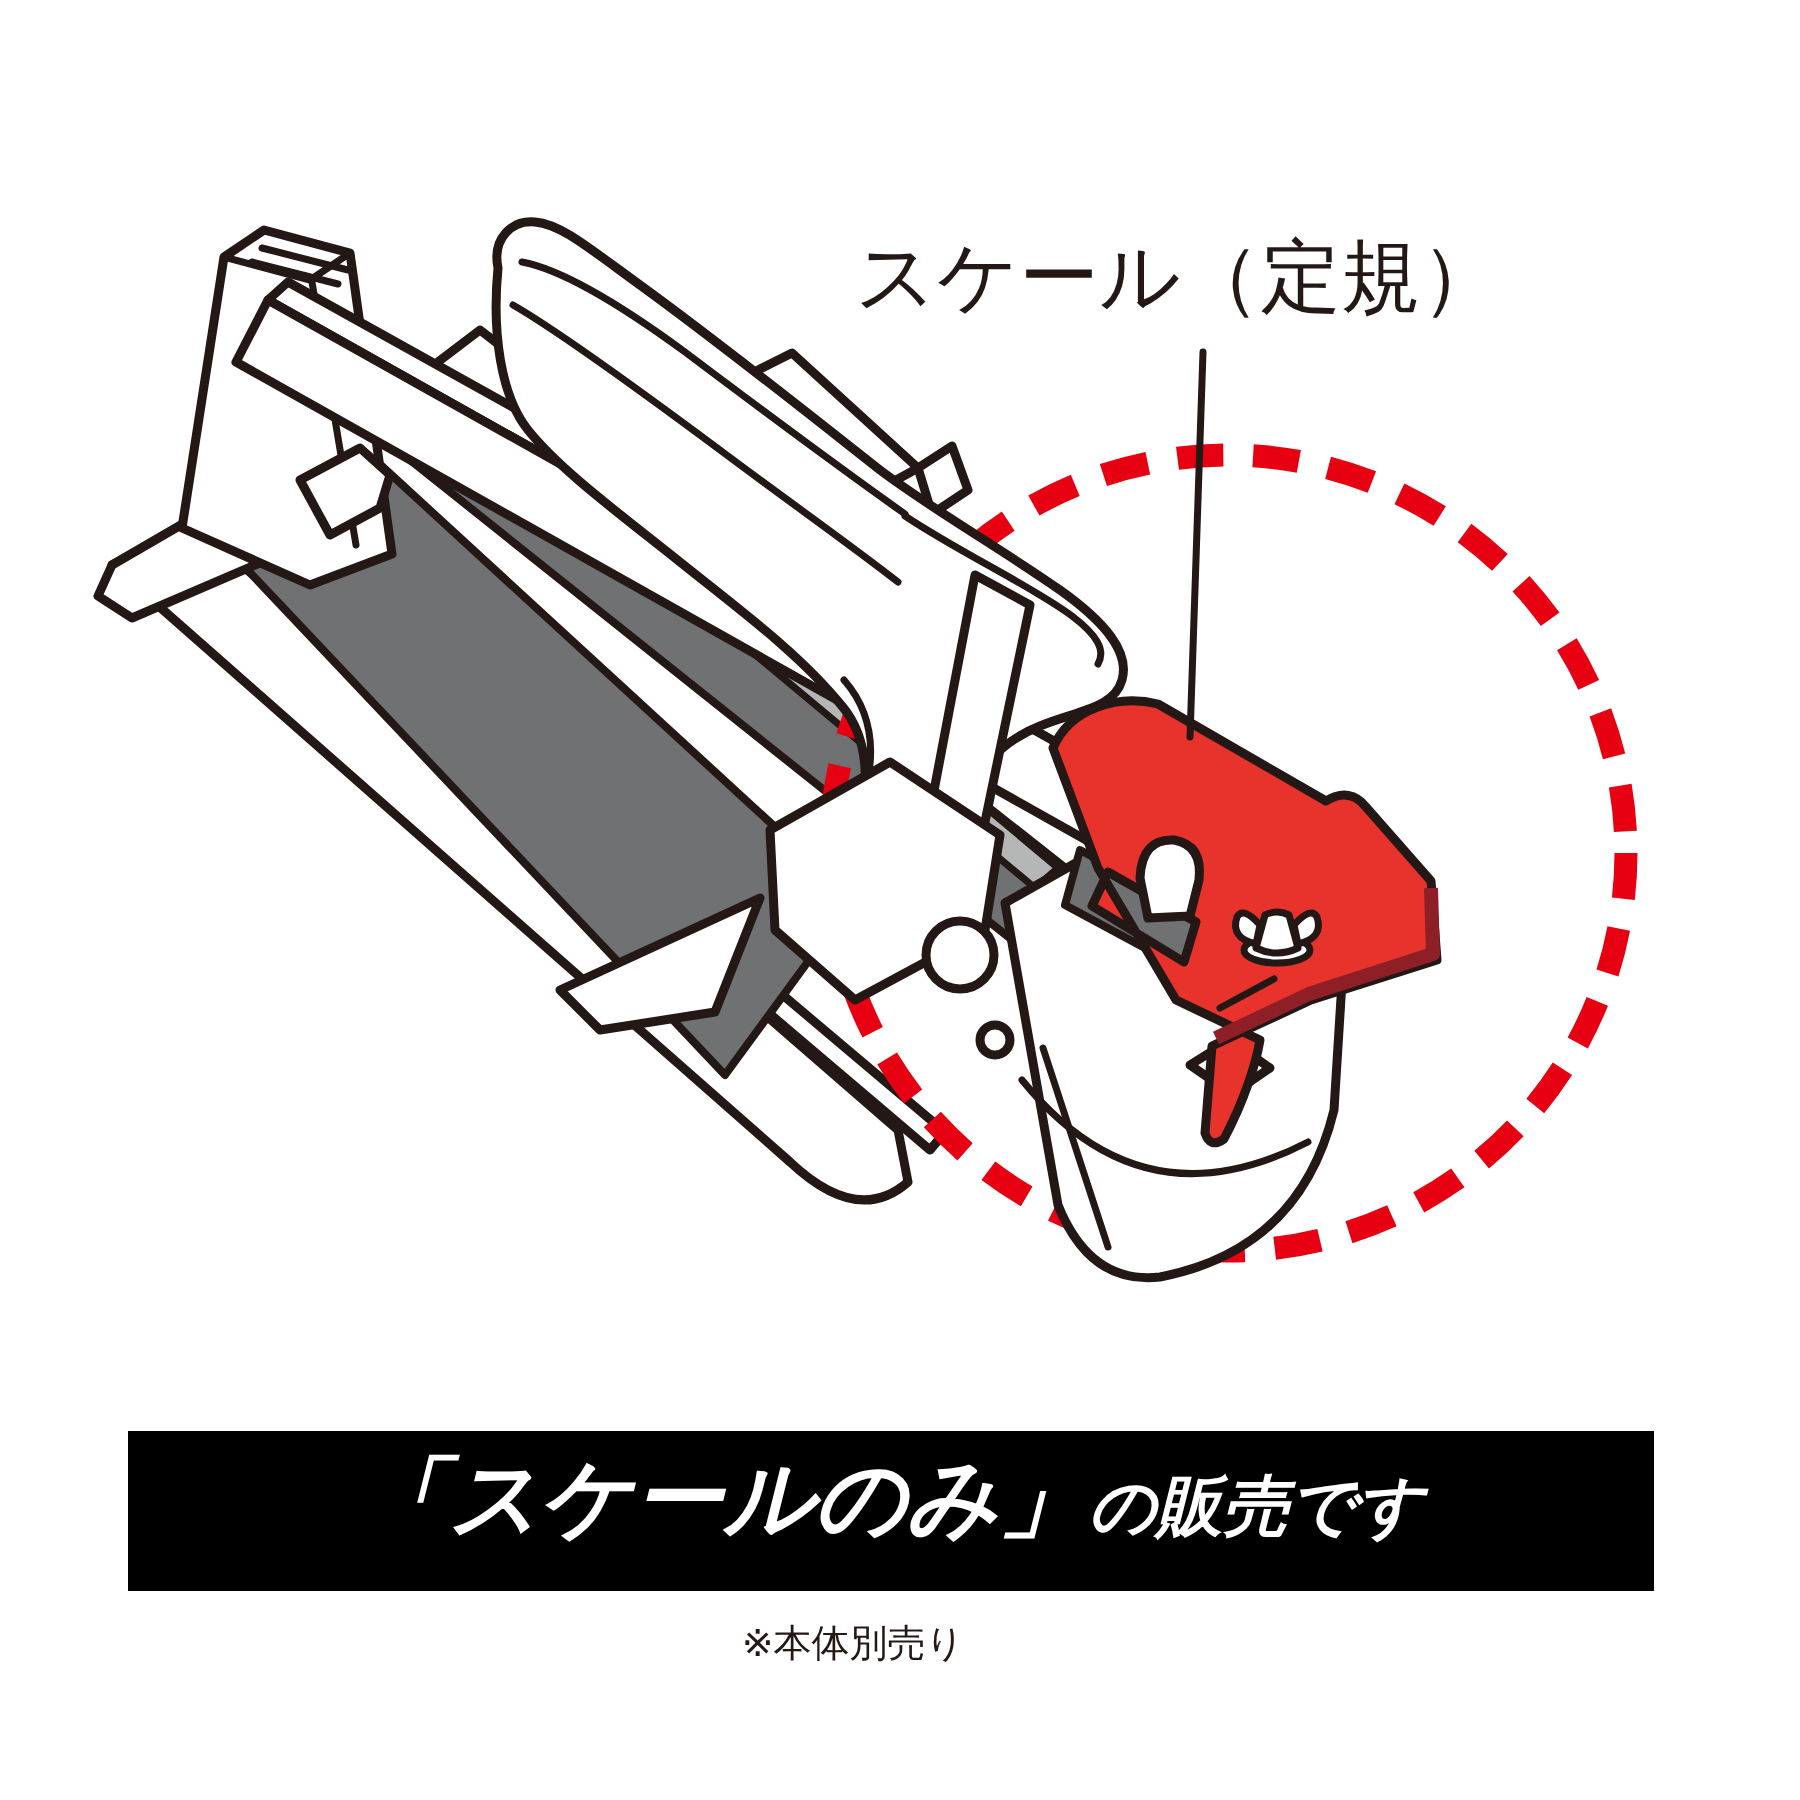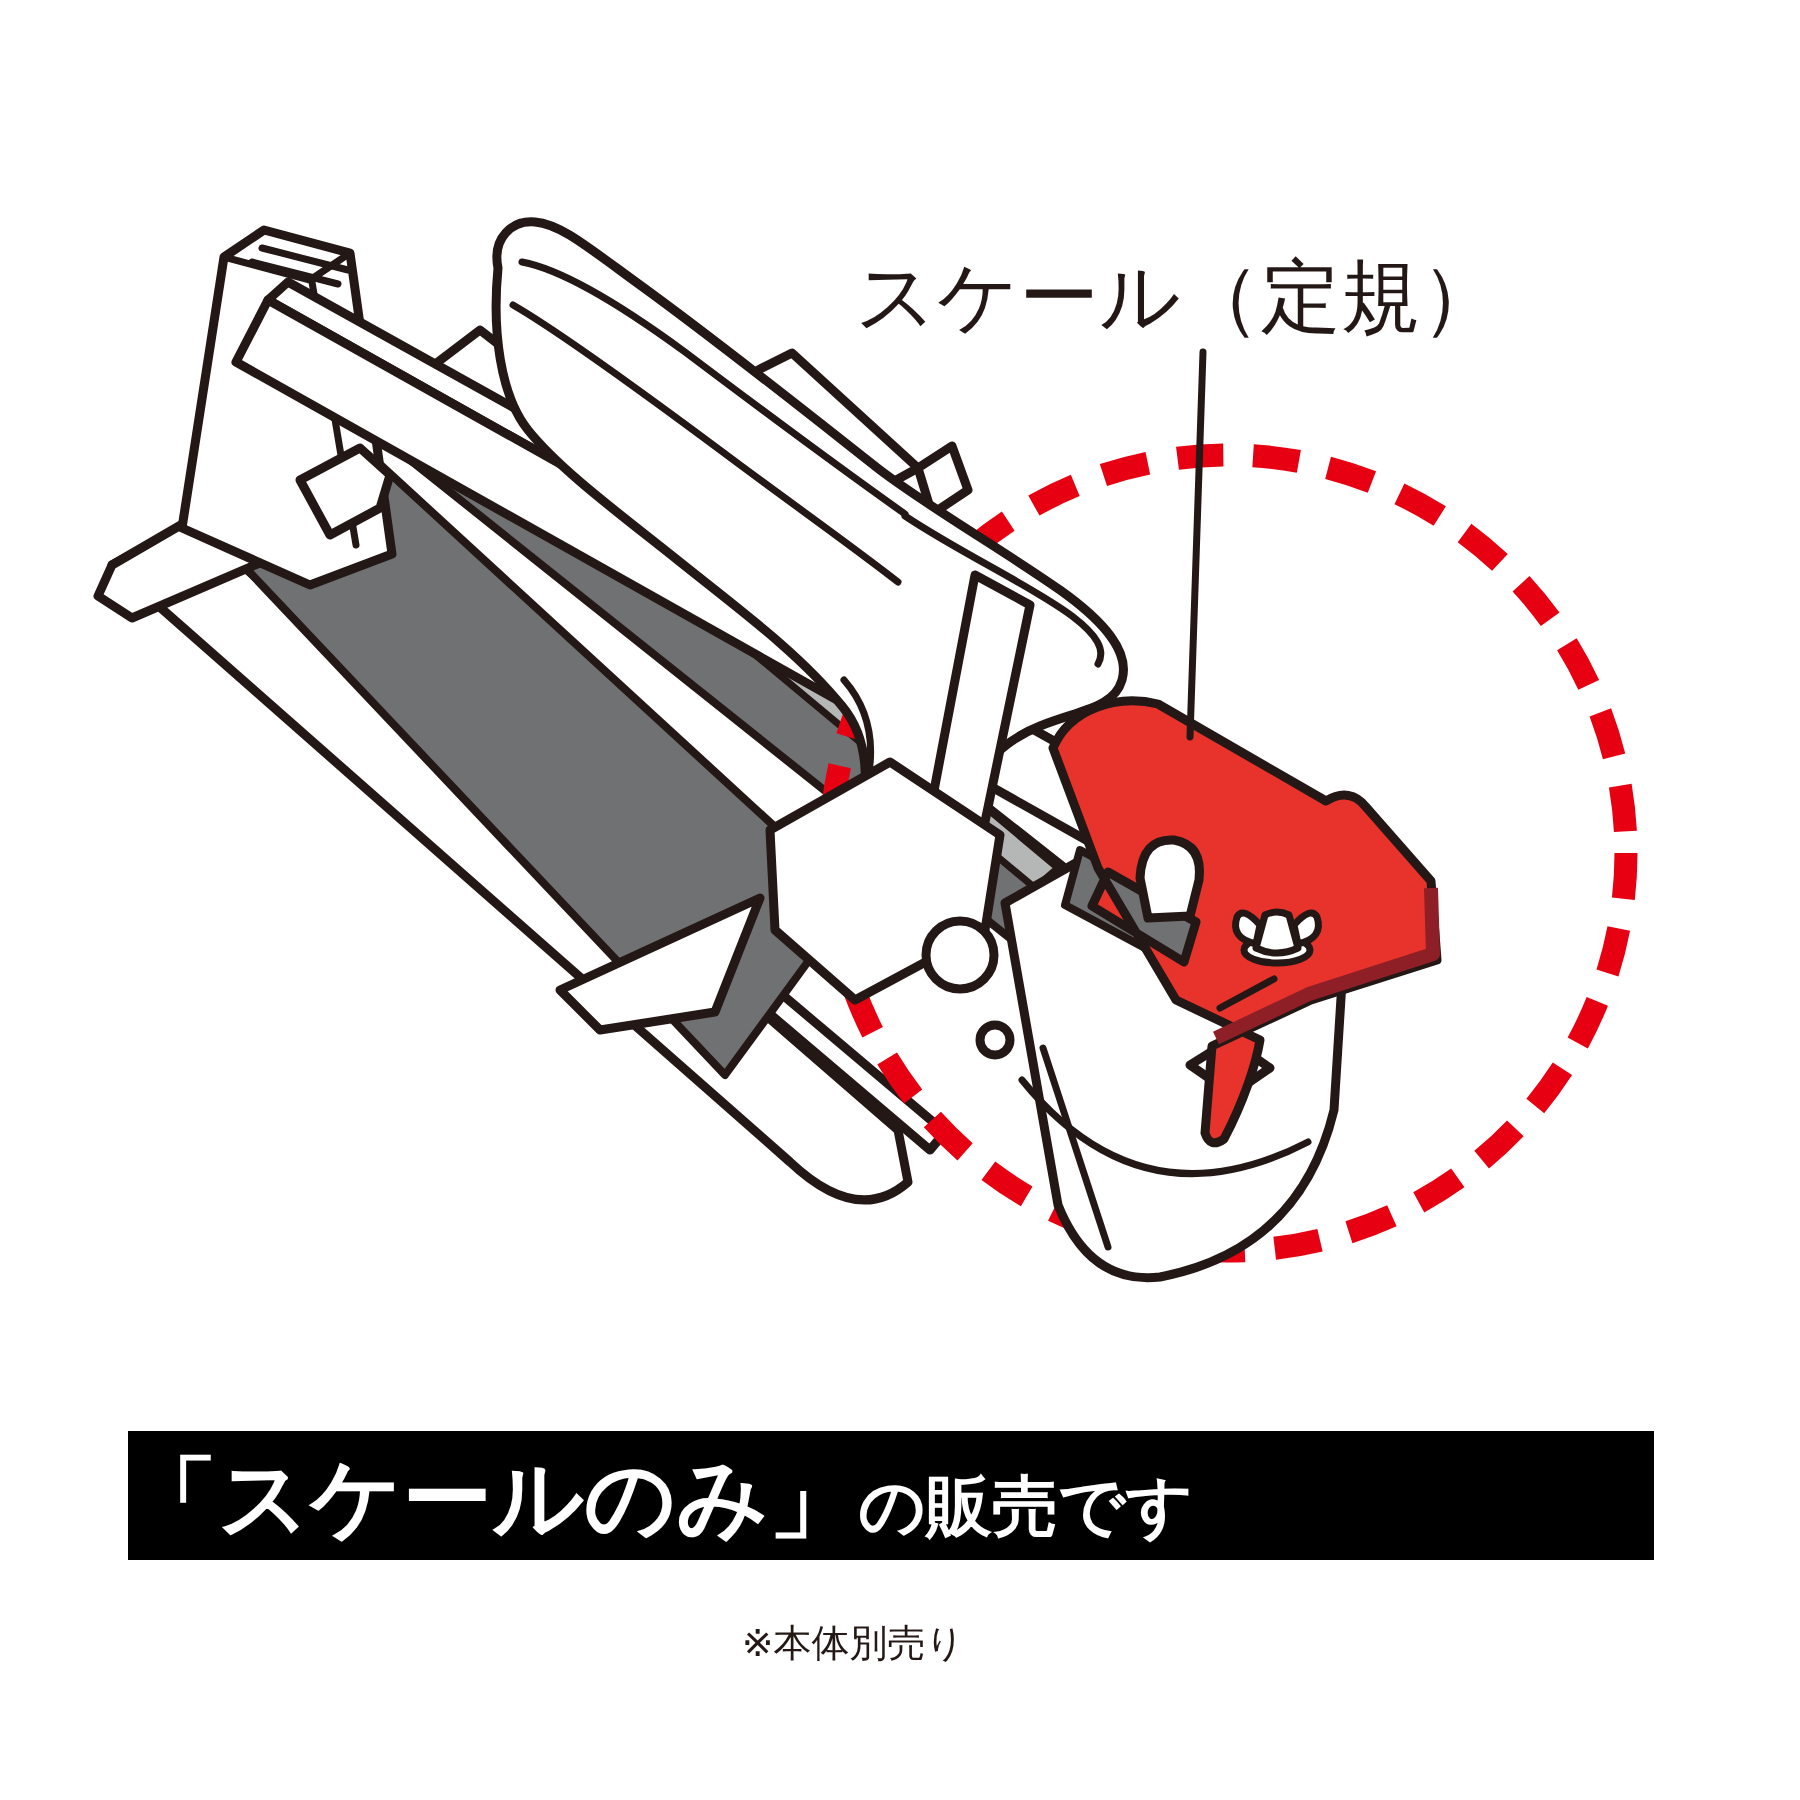--- a/index.html
+++ b/index.html
@@ -15,36 +15,37 @@
   .wh{fill:#ffffff;stroke:var(--line);stroke-width:9;stroke-linejoin:round;}
   .gy{fill:var(--pad_gray);stroke:var(--line);stroke-width:8;stroke-linejoin:round;}
   .lgy{fill:var(--slot_gray);stroke:var(--line);stroke-width:7;stroke-linejoin:round;}
   .red{fill:var(--red);stroke:var(--line);stroke-width:9;stroke-linejoin:round;fill-rule:evenodd;}
   .dkred{fill:none;stroke:var(--dark_red);stroke-width:14;stroke-linejoin:round;stroke-linecap:butt;}
   .ring{fill:none;stroke:var(--ring_red);stroke-width:23;stroke-dasharray:46 30;}
   .nut{fill:#ffffff;stroke:var(--line);stroke-width:7;stroke-linejoin:round;}
 
   .label-callout{
     position:absolute;
-    left:1178px;top:244px;
+    left:1178px;top:224px;
     transform:translateX(-50%);
     font-size:80px;
     letter-spacing:0px;
     color:var(--line);
     white-space:nowrap;
   }
   .banner{
     position:absolute;
     left:128px;top:1431px;
-    width:1526px;height:129px;
+    width:1526px;height:160px;
     background:var(--banner_bg);
     color:var(--banner_fg);
-    display:flex;align-items:baseline;justify-content:flex-start;
+    display:flex;align-items:baseline;justify-content:center;
     padding-top:18px;box-sizing:border-box;
     white-space:nowrap;
+    font-style:italic;
   }
   .banner .big{font-size:90px;font-weight:700;line-height:1.1;}
   .banner .small{font-size:66px;font-weight:700;line-height:1.1;}
   .note{
     position:absolute;
     left:0;top:1618px;
     width:1706px;
     text-align:center;
     font-size:38px;
     color:var(--line);

